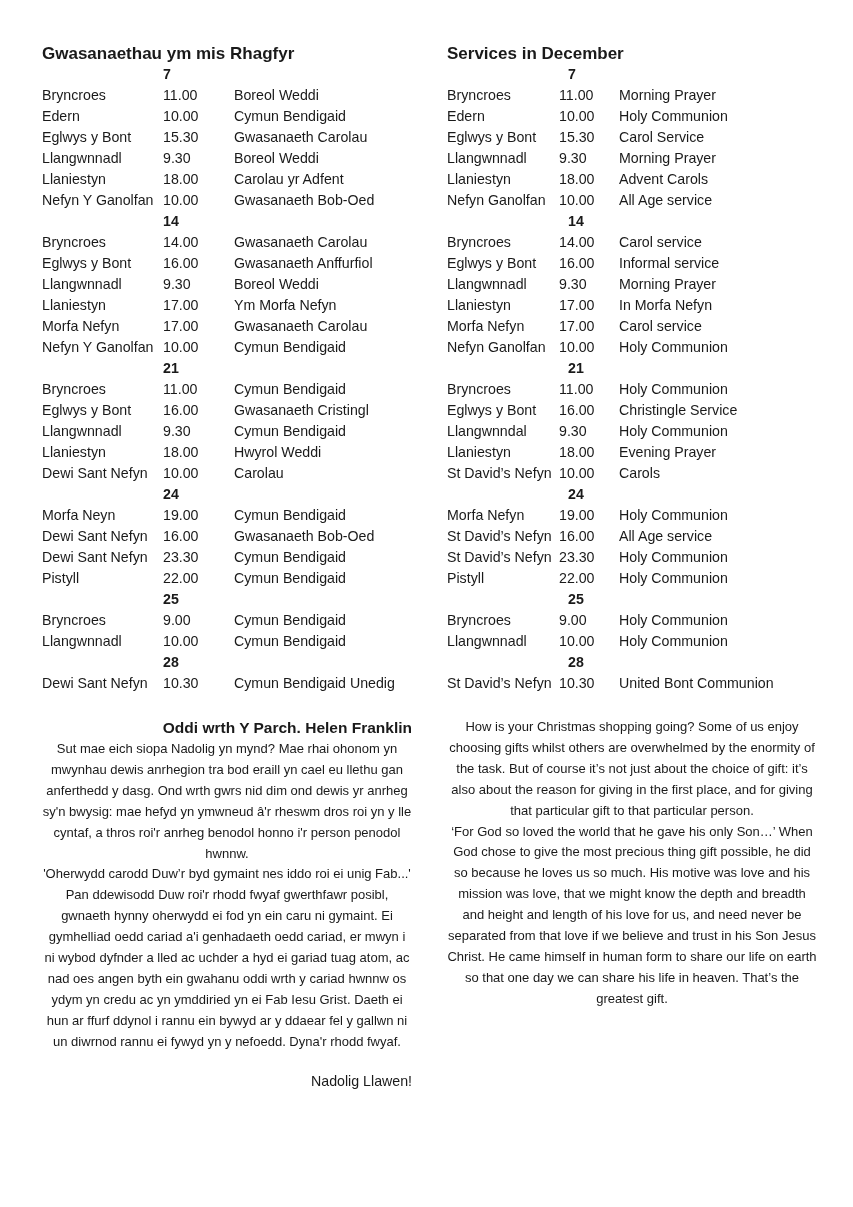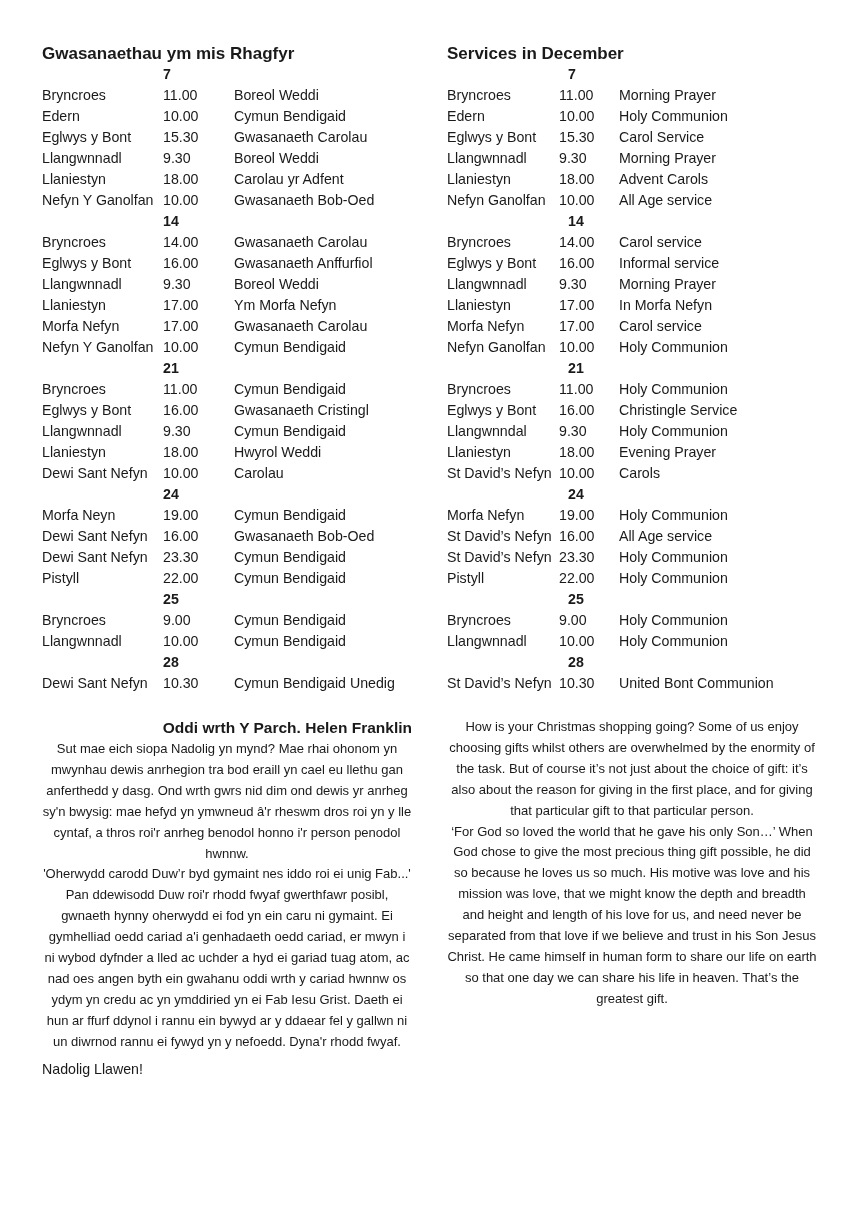--- a/index.html
+++ b/index.html
@@ -24,21 +24,21 @@
   .col-right .time { left: 112px; }
   .col-right .svc { left: 172px; text-align: right; }
   .prose { position: absolute; top: 717px; width: 370px; }
   .prose-left { left: 42px; }
   .prose-right { left: 447px; }
   .prose h2 {
     margin: 0; font-size: 15.5px; font-weight: bold; text-align: right;
     height: 22px; line-height: 22px;
   }
   .prose p { margin: 0; line-height: 20.9px; font-size: 13px; text-align: center; }
-  .closing { text-align: left; line-height: 21px; margin-top: 6px; }
+  .closing { text-align: right; line-height: 21px; margin-top: 18px; }
 </style>
 </head>
 <body>
 
 <div class="col col-left">
   <div class="heading">Gwasanaethau ym mis Rhagfyr</div>
   <div id="welsh-days">
       <div class="day">7</div>
       <div class="row">
         <span class="loc">Bryncroes</span>

